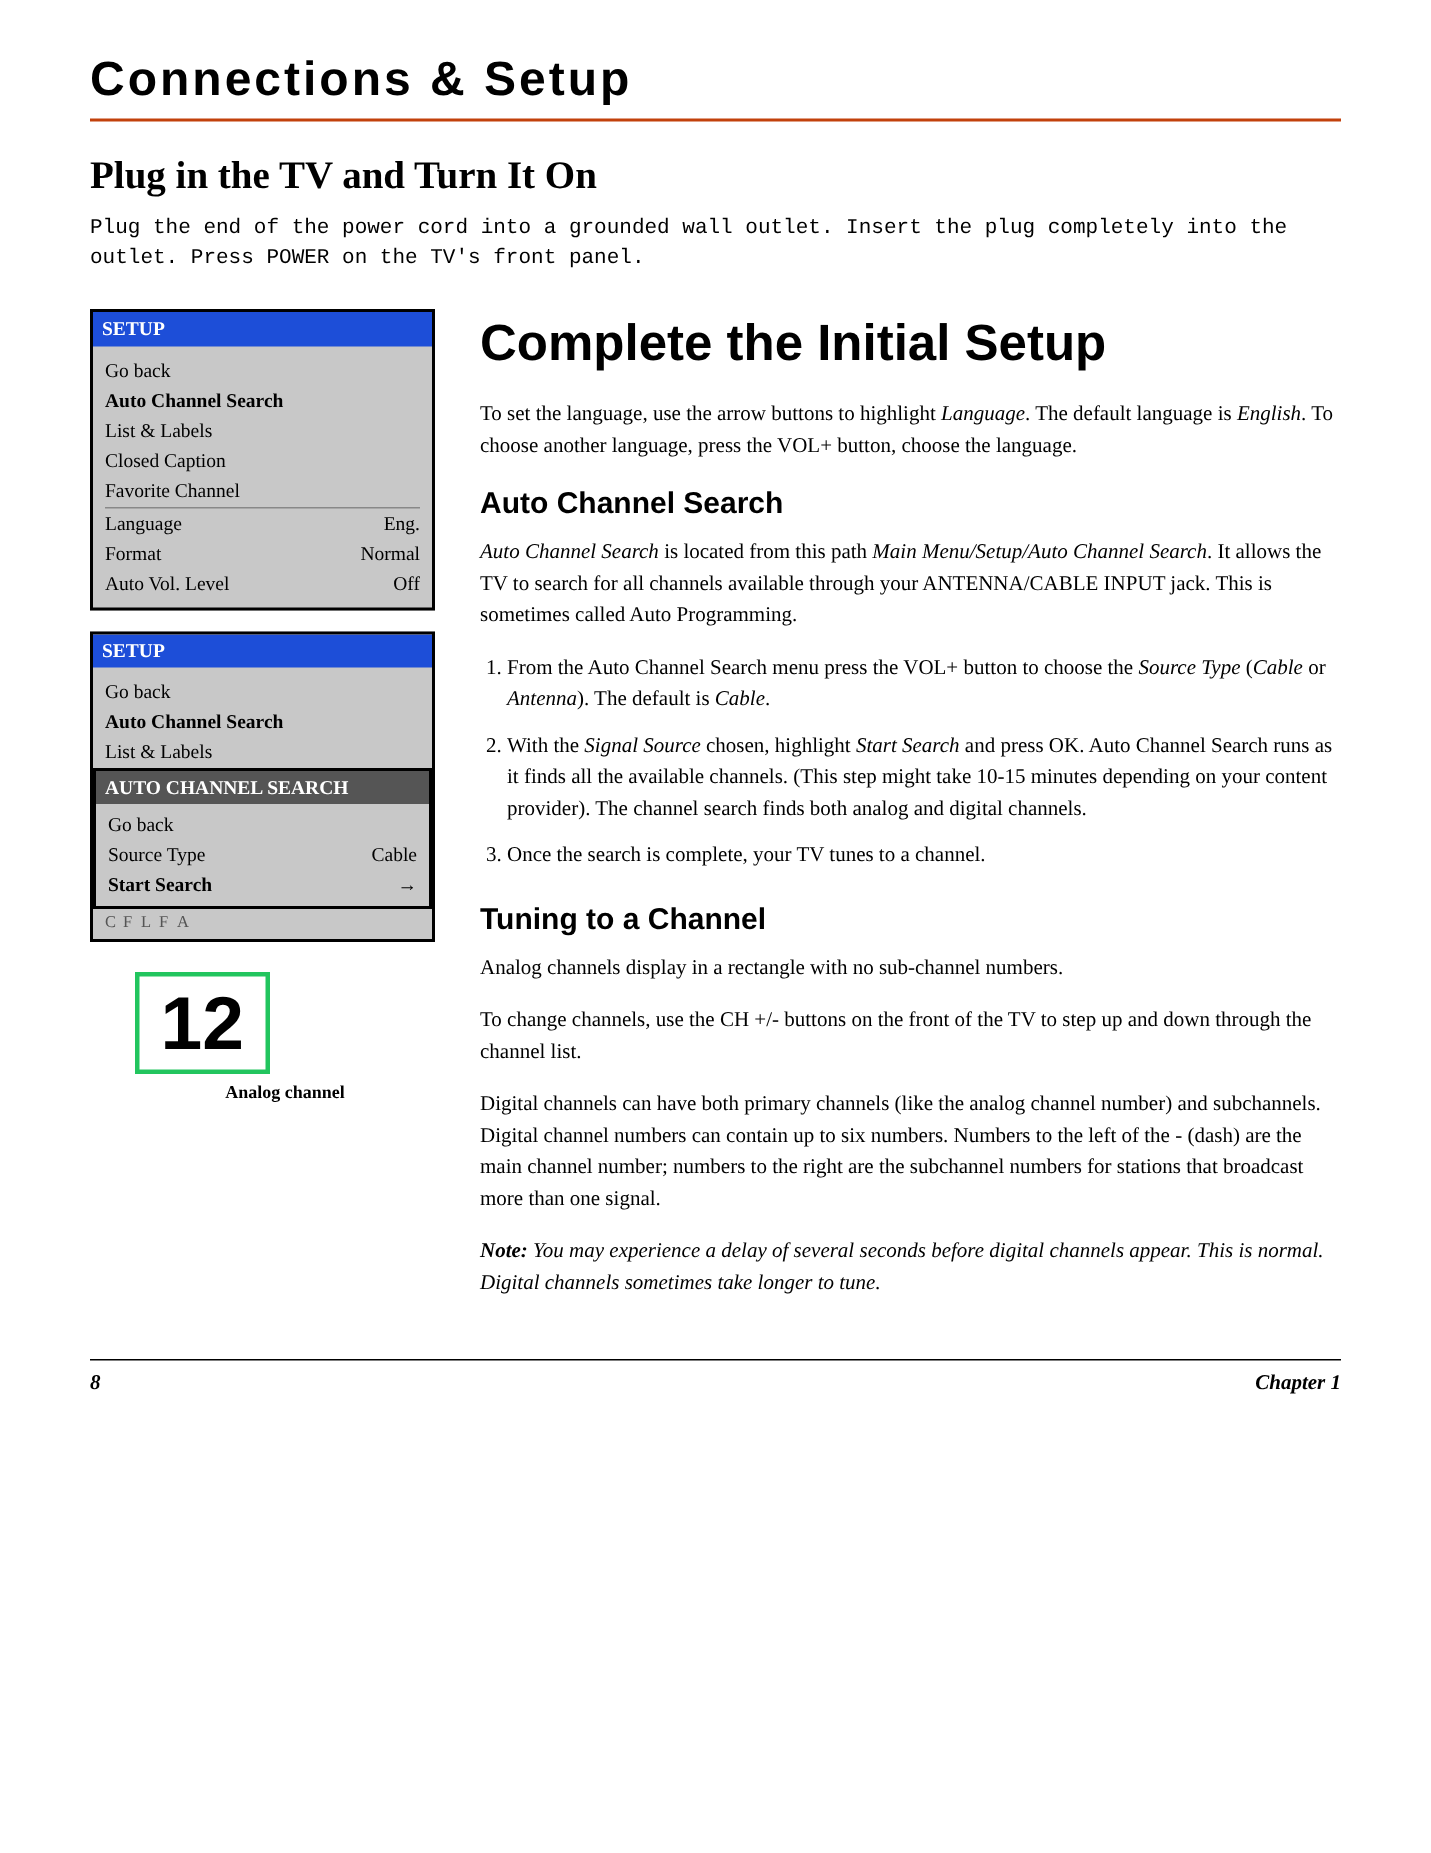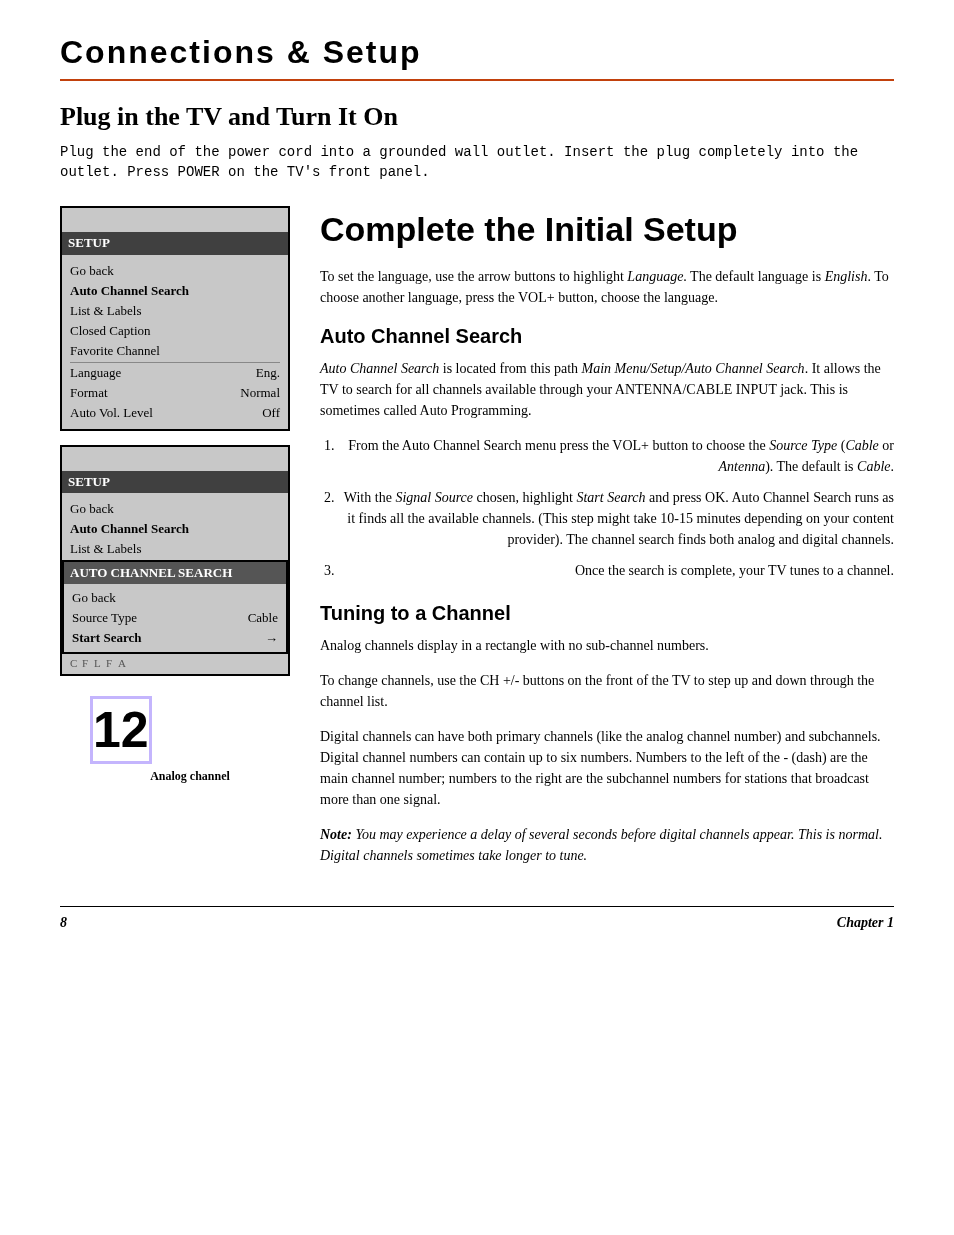--- a/index.html
+++ b/index.html
@@ -57,26 +57,25 @@
     }
 
     
     .setup-menu {
       border: 2px solid #000;
       margin-bottom: 14px;
       font-size: 13px;
       background: #c8c8c8;
     }
     .setup-menu-title {
-      background: #404040;
+      background: #1d4ed8;
       color: #fff;
       padding: 2px 6px;
       font-weight: bold;
       font-size: 13px;
-      margin-top: 24px;
     }
     .setup-menu-body {
       padding: 6px 8px;
     }
     .setup-menu-item {
       padding: 1px 0;
       display: flex;
       justify-content: space-between;
     }
     .setup-menu-item.bold {
@@ -111,23 +110,23 @@
       justify-content: space-between;
     }
     .submenu-item.bold { font-weight: bold; }
     .submenu-item.arrow { font-weight: bold; }
 
     
     .channel-display {
       margin-bottom: 20px;
     }
     .channel-box {
-      border: 3px solid #c4b5fd;
+      border: 3px solid #22c55e;
       display: inline-block;
-      padding: 6px 0;
+      padding: 6px 14px;
       font-size: 50px;
       font-weight: bold;
       font-family: Arial, sans-serif;
       line-height: 1;
       margin-bottom: 4px;
     }
     .channel-box.digital {
       font-size: 58px;
     }
     .channel-label {
@@ -154,21 +153,20 @@
       margin-bottom: 8px;
       font-family: Arial, sans-serif;
     }
     .numbered-list {
       margin-left: 18px;
       font-size: 14px;
       line-height: 1.5;
     }
     .numbered-list li {
       margin-bottom: 10px;
-      text-align: right;
     }
     .note-text {
       font-style: italic;
       font-size: 14px;
       line-height: 1.5;
       margin-top: 10px;
     }
     .note-text strong {
       font-style: italic;
     }

